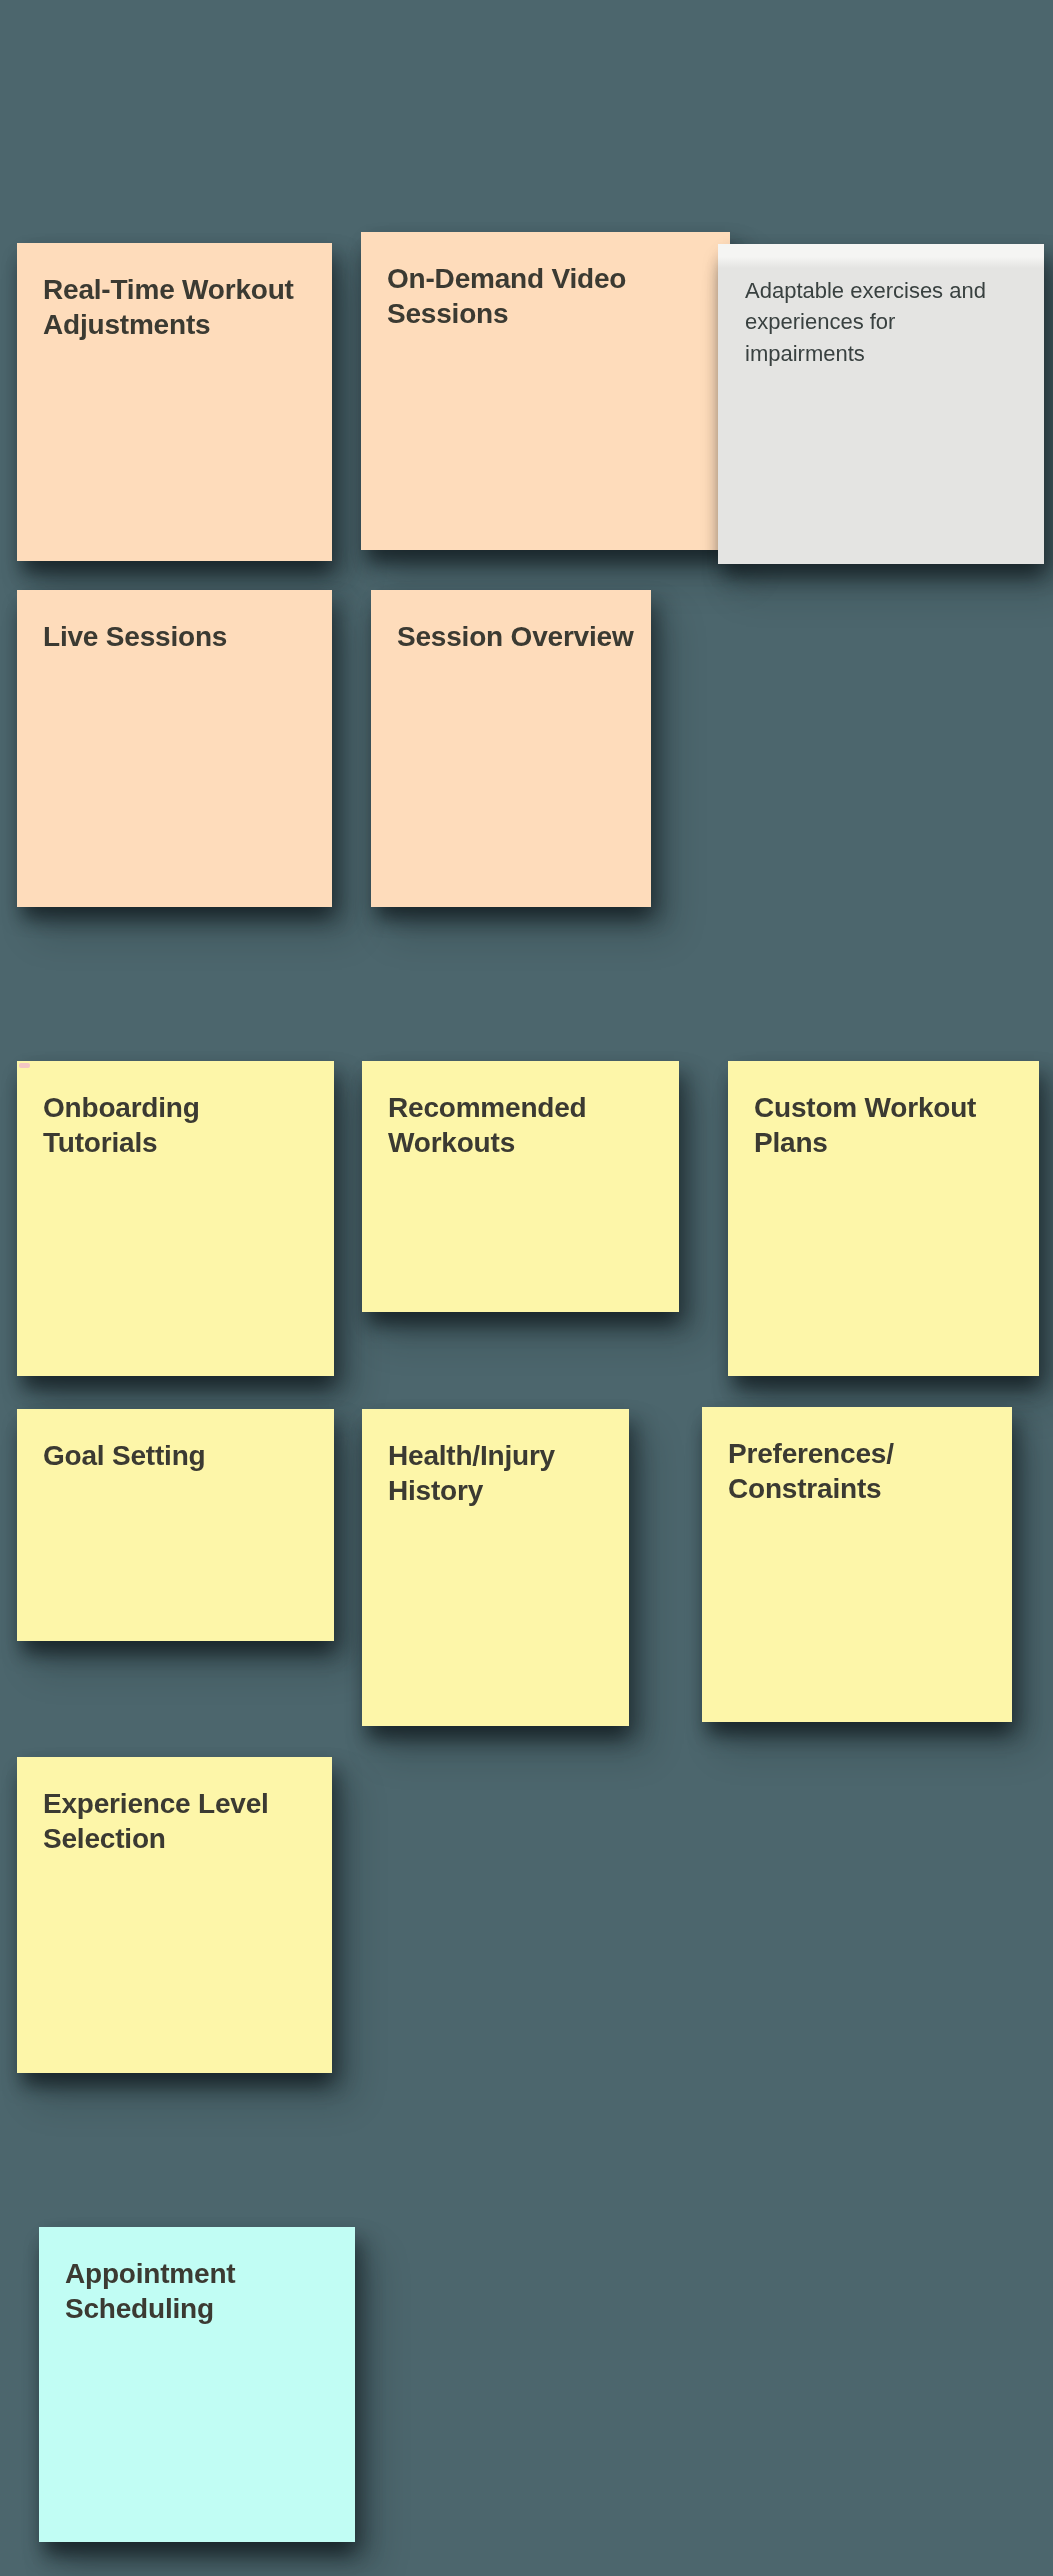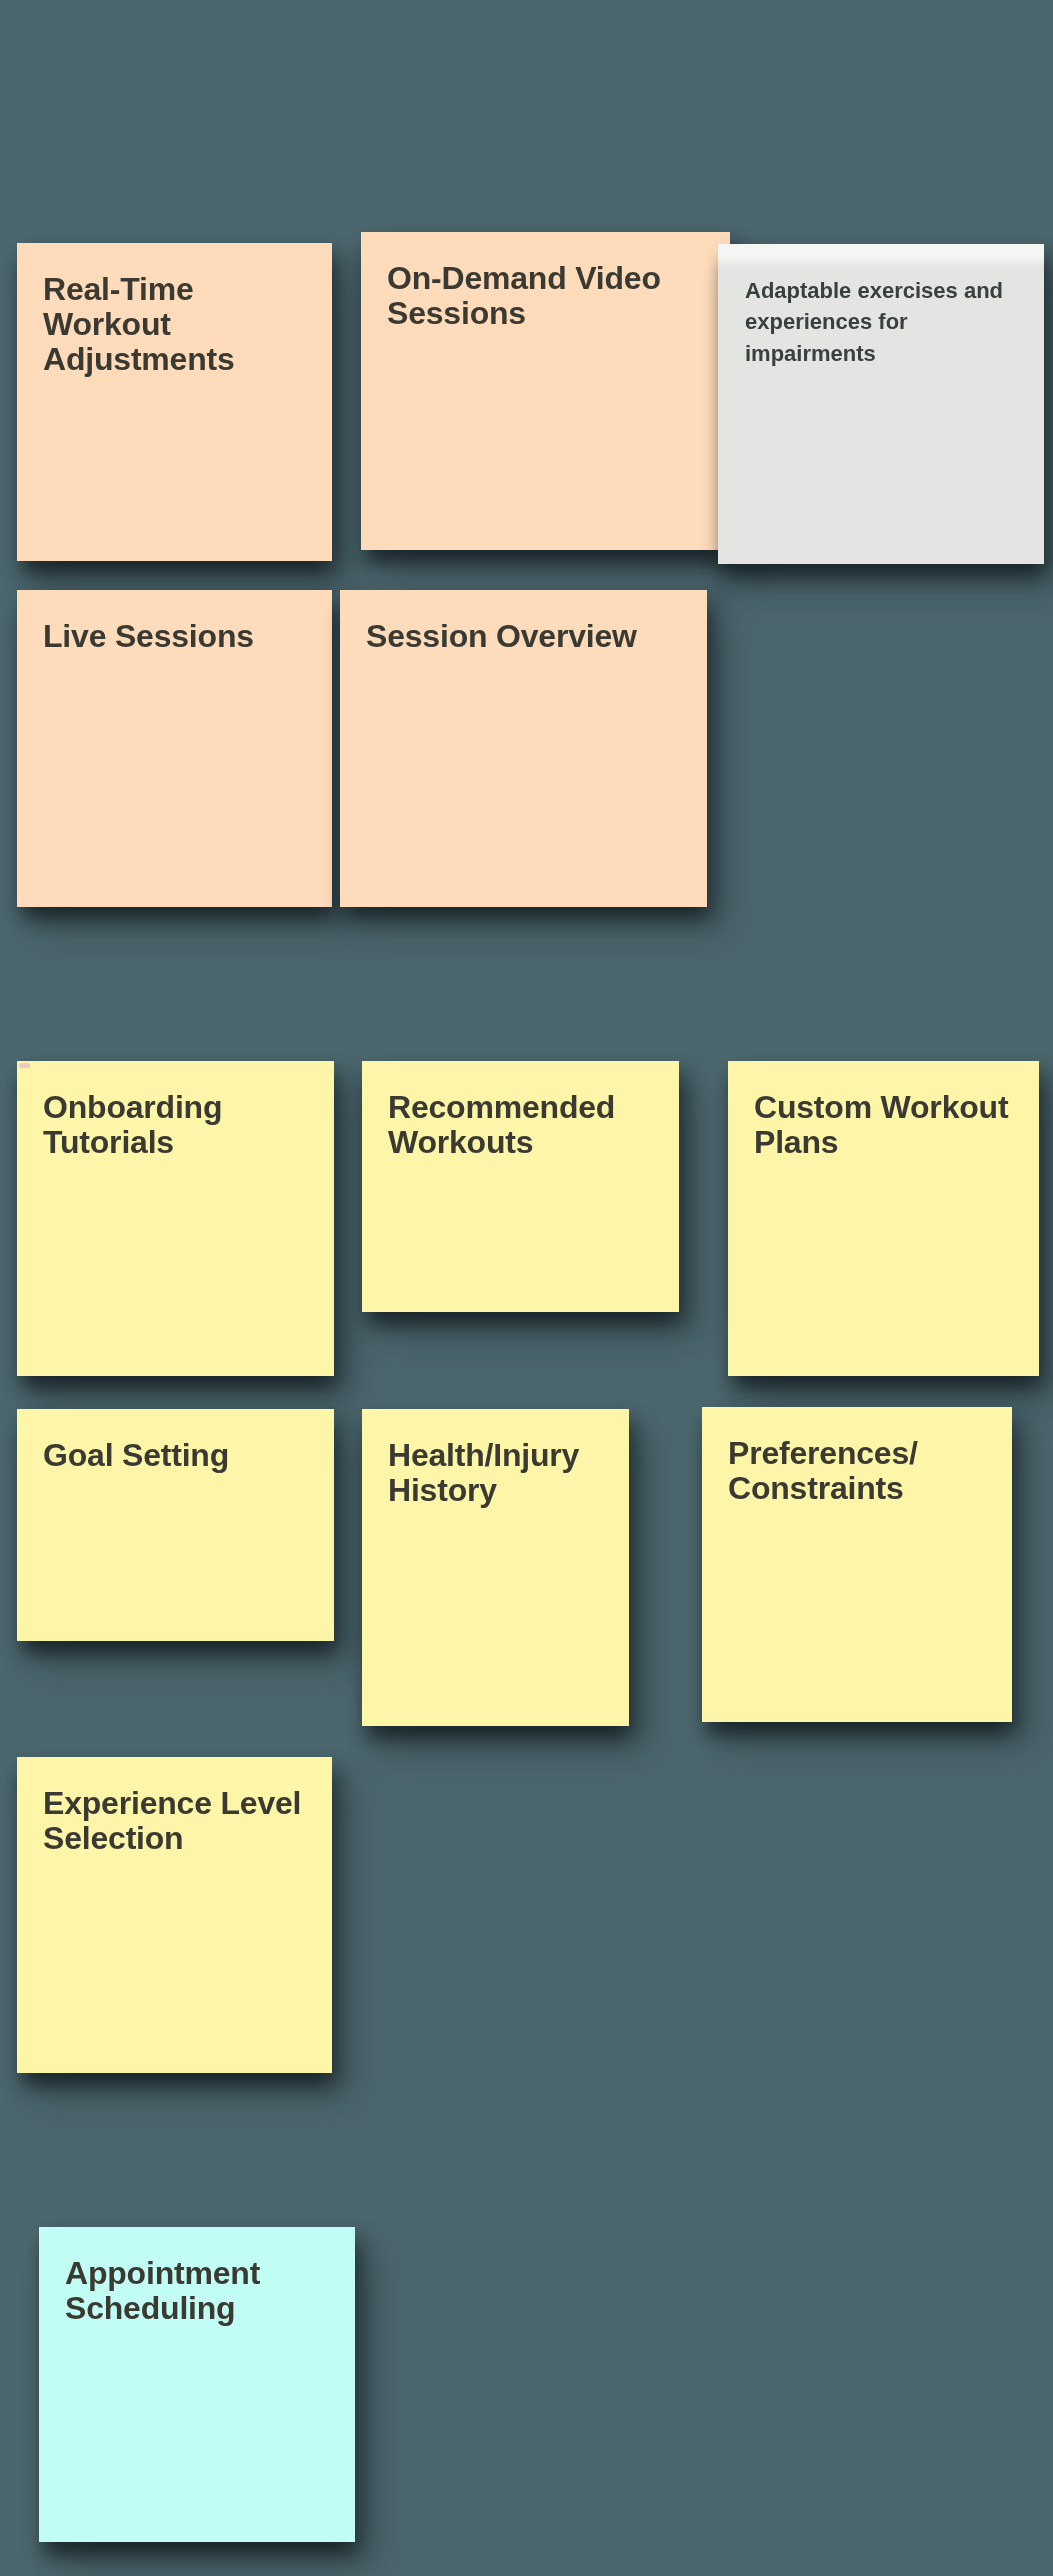--- a/index.html
+++ b/index.html
@@ -31,27 +31,27 @@
       var(--gray-body, #e4e4e2) 100%
     );
   }
   .note-text {
     position: absolute;
     left: 26px;
     right: 15.3px;
     top: 29px;
     white-space: pre-line;
     font-weight: bold;
-    font-size: 32px;
+    font-size: 28px;
     line-height: 35px;
     letter-spacing: -0.2px;
     color: var(--title-text, #3b3a32);
   }
   .note-text--regular {
-    font-weight: bold;
+    font-weight: normal;
     font-size: 22px;
     line-height: 31.5px;
     letter-spacing: 0;
     top: 30.5px;
     left: 27px;
     color: var(--gray-text, #394140);
   }
   .pink-mark {
     position: absolute;
     left: 19px;
@@ -80,21 +80,21 @@
 <div class="note note--gray" style="left:718px; top:244px; width:326px; height:320px">
   <div class="note-text note-text--regular">Adaptable exercises and
 experiences for
 impairments</div>
 </div>
 
 <div class="note note--peach" style="left:17px; top:590px; width:315px; height:317px">
   <div class="note-text">Live Sessions</div>
 </div>
 
-<div class="note note--peach" style="left:340px; top:590px; width:367px; height:317px">
+<div class="note note--peach" style="left:371px; top:590px; width:280px; height:317px">
   <div class="note-text">Session Overview</div>
 </div>
 
 <div class="note note--yellow" style="left:17px; top:1061px; width:317px; height:315px">
   <div class="note-text">Onboarding Tutorials</div>
 </div>
 
 <div class="pink-mark"></div>
 
 <div class="note note--yellow" style="left:362px; top:1061px; width:317px; height:251px">

